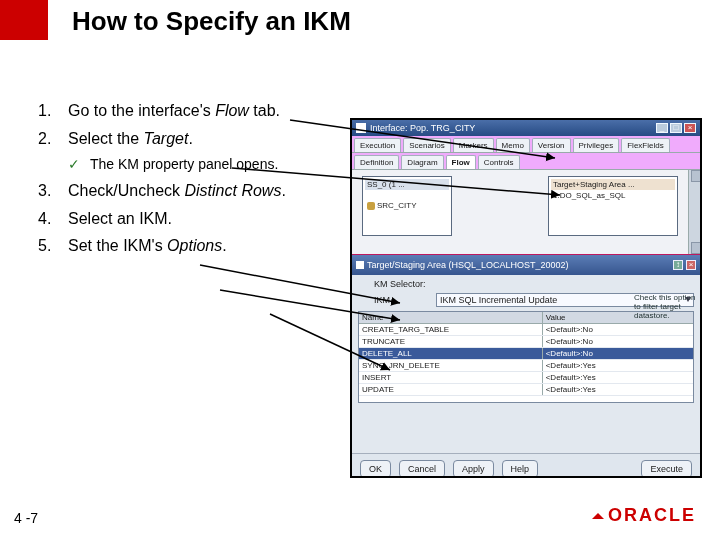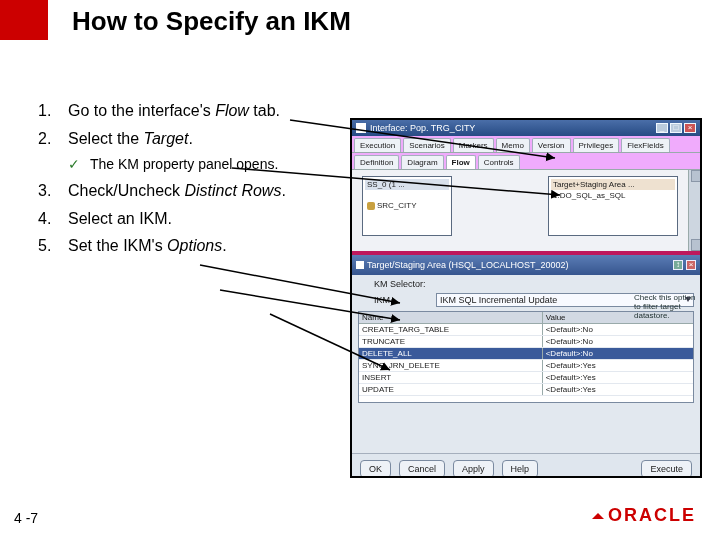--- a/index.html
+++ b/index.html
@@ -99,21 +99,21 @@
   .tab {
     padding:2px 5px; border:1px solid #a5afbd; border-bottom:none;
     background:#eef2f7; margin-right:2px; border-radius:2px 2px 0 0;
     white-space:nowrap;
   }
   .tab.active { background:#fff; font-weight:bold; }
   .canvas {
     position:relative;
     height:85px;
     background:#f0f2f6;
-    border-bottom:4px solid #be185d;
+    border-bottom:1px solid #be185d;
   }
   .src-box {
     position:absolute; top:6px; left:10px; width:90px; height:60px;
     background:#fff; border:1px solid #5a6a80; padding:2px;
   }
   .src-box .hdr { background:#d9e1ec; font-size:8px; padding:1px 2px; }
   .src-box .row { font-size:8px; padding:11px 2px; display:flex; align-items:center; gap:2px;}
   .mini-icon{width:8px;height:8px;background:#c8a040;border-radius:2px;flex:none;}
   .tgt-box {
     position:absolute; top:6px; right:22px; width:130px; height:60px;

